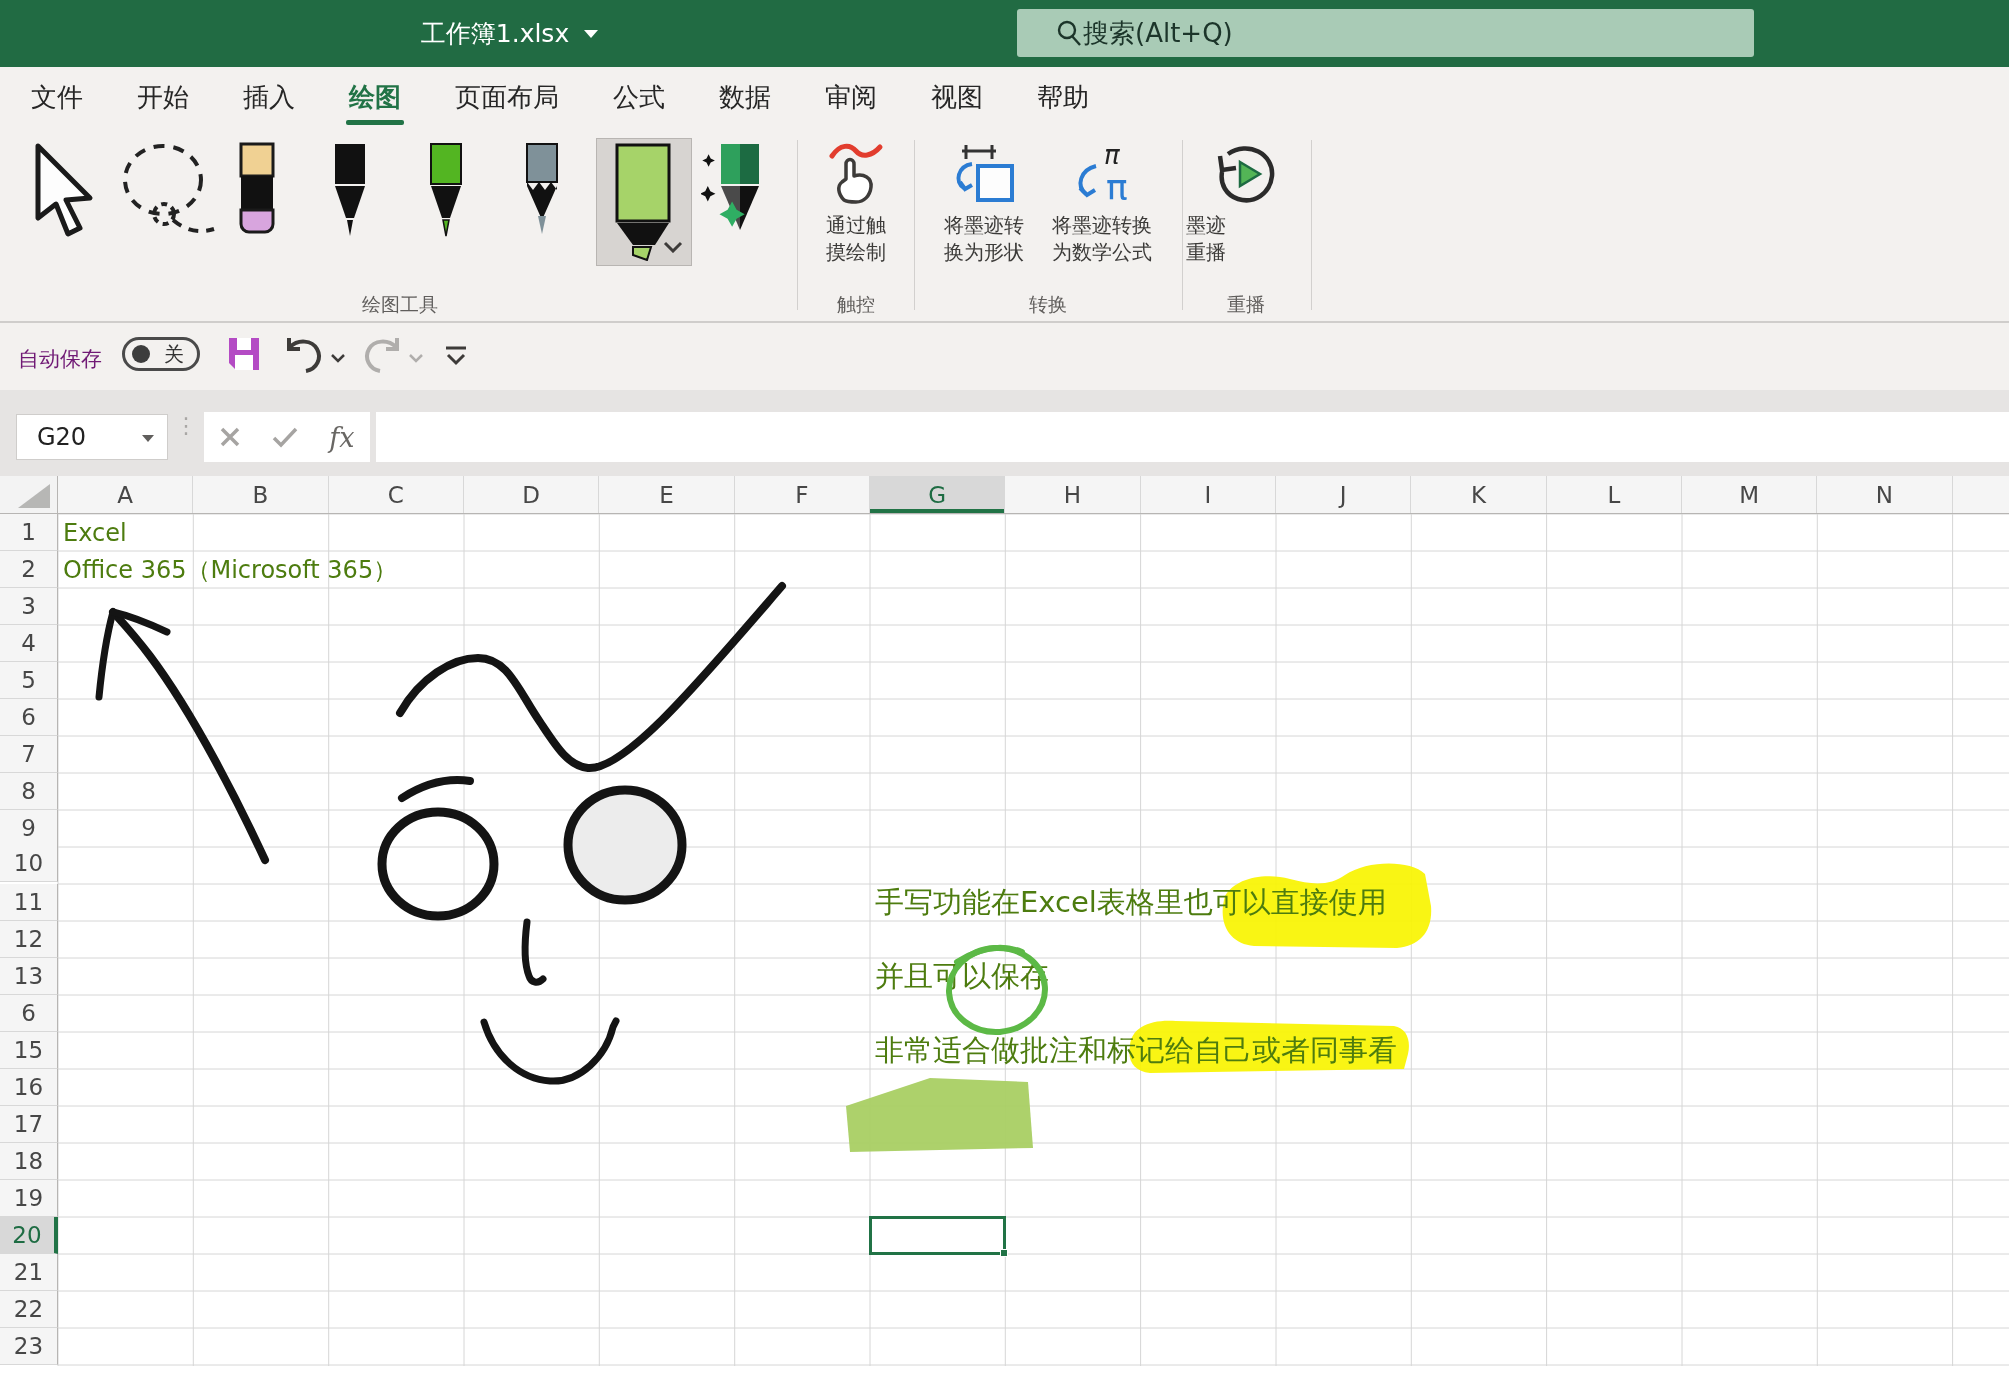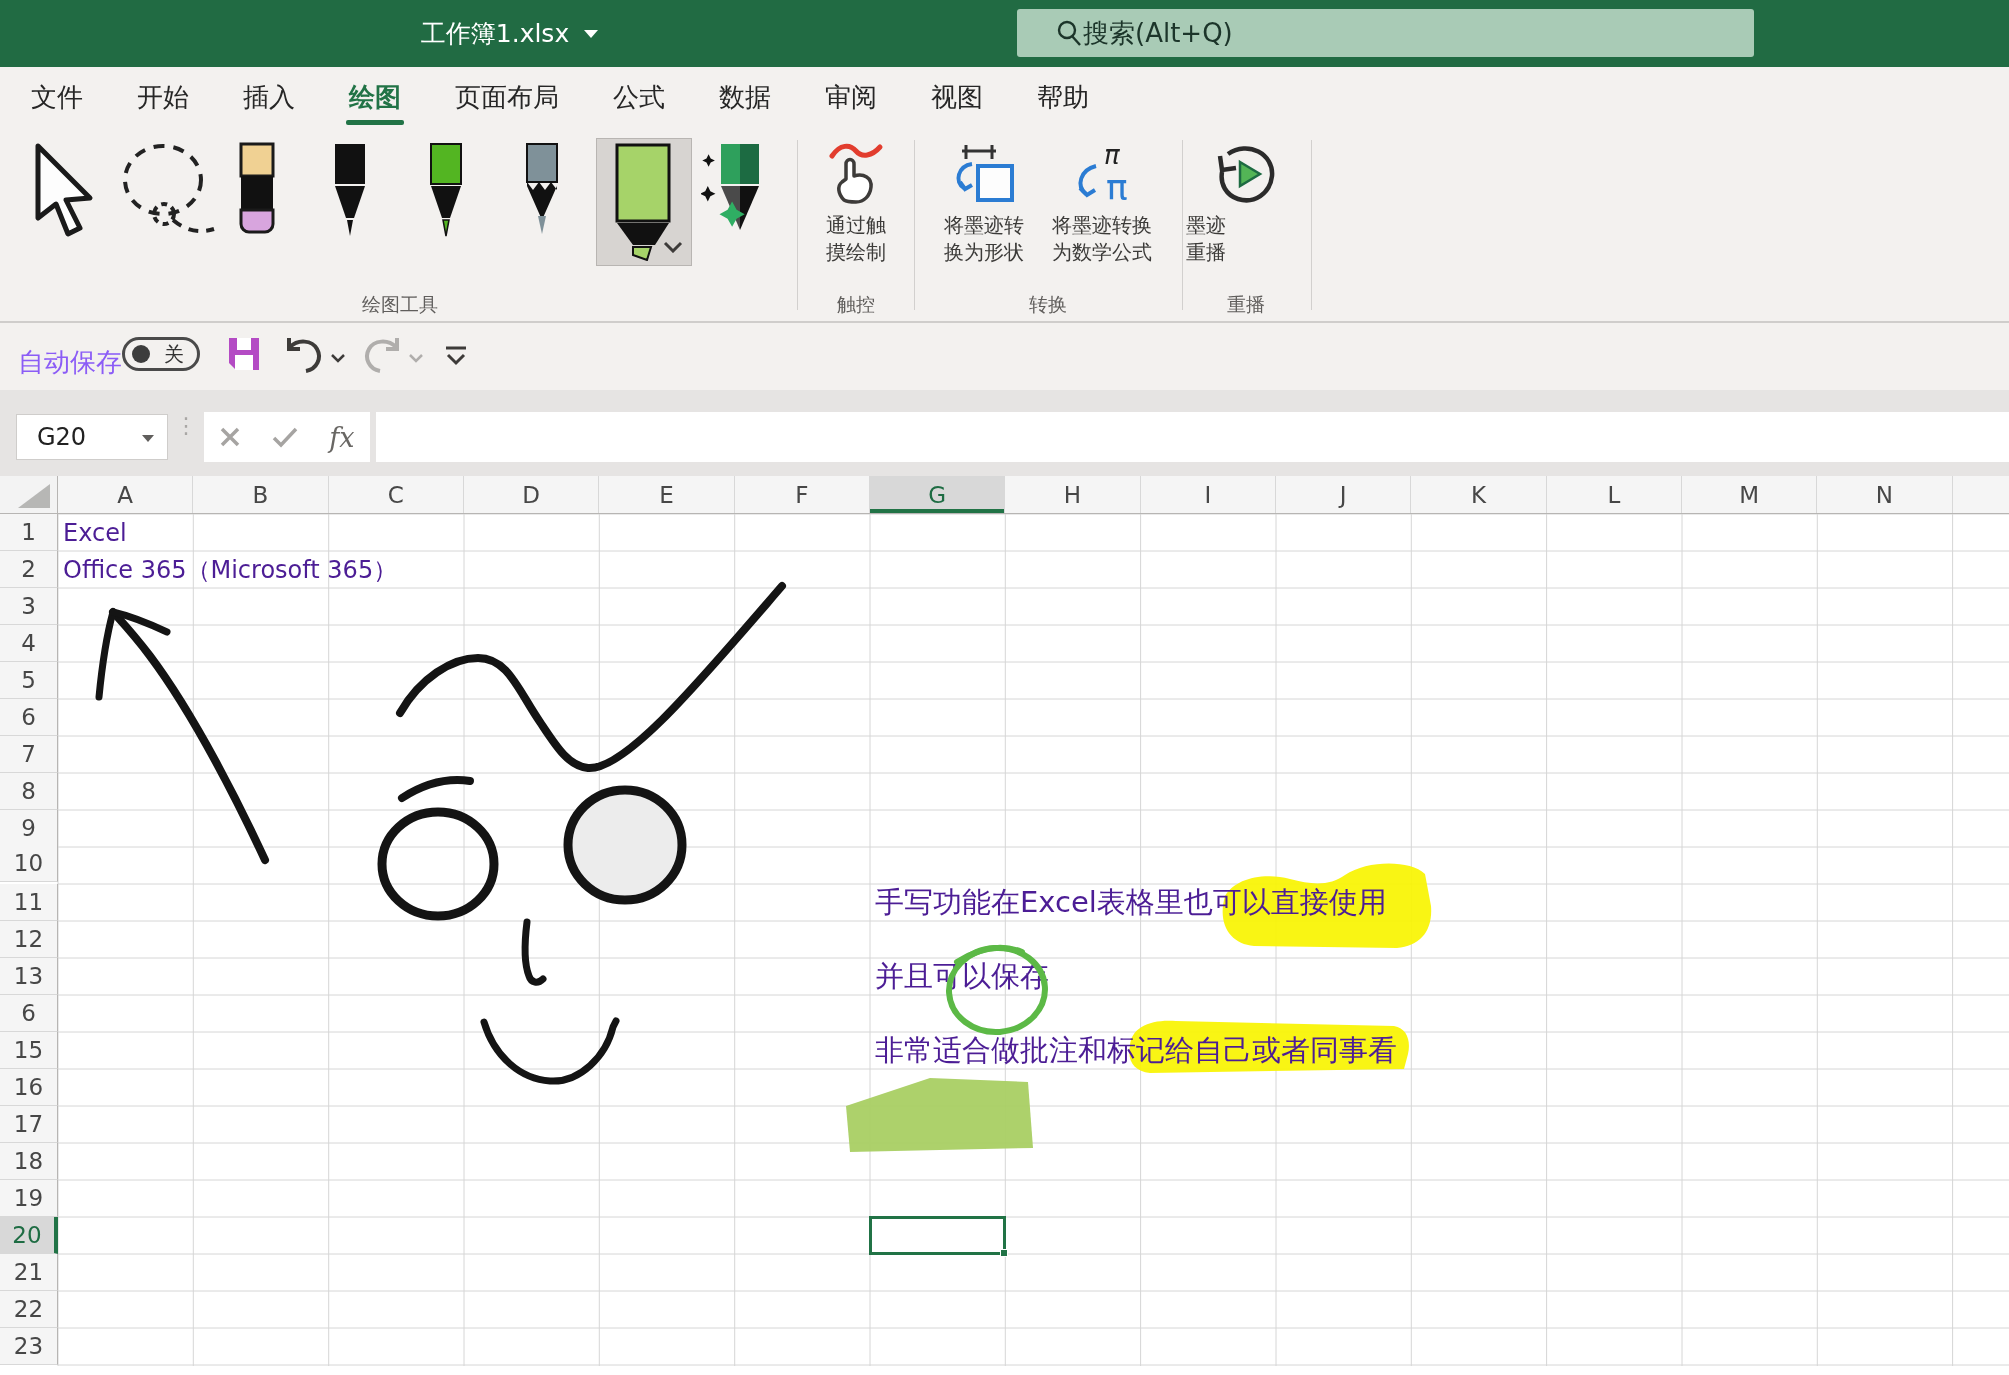--- a/index.html
+++ b/index.html
@@ -20,21 +20,21 @@
   
   #ribbon { position:absolute; left:0; top:128px; width:2009px; height:194px; background:#f3f1ef; border-bottom:1px solid #cfcdcb; }
   .rdivider { position:absolute; top:12px; height:170px; width:1px; background:#d2d0ce; }
   .tool { position:absolute; top:14px; cursor:pointer; }
   .grouplabel { position:absolute; top:164px; font-size:19px; color:#605e5c; text-align:center; }
   .btnlabel { position:absolute; font-size:20px; color:#3c3b39; text-align:center; line-height:27px; cursor:pointer; }
   #hl-box { position:absolute; left:596px; top:10px; width:96px; height:128px; background:#d7d4d1; border:1px solid #b8b5b2; cursor:pointer; }
 
   
   #qat { position:absolute; left:0; top:322px; width:2009px; height:68px; background:#f3f1ef; border-top:1px solid #cfcdcb; }
-  #autosave-label { position:absolute; left:18px; top:22px; font-size:26px; color:#8b5cf6; }
+  #autosave-label { position:absolute; left:18px; top:22px; font-size:21px; color:#701a75; }
   #autosave-toggle { position:absolute; left:122px; top:14px; width:78px; height:34px; border:3px solid #4a4a4a; border-radius:17px; display:flex; align-items:center; cursor:pointer; }
   #autosave-toggle .knob { width:18px; height:18px; background:#3d3d3d; border-radius:50%; margin-left:7px; }
   #autosave-toggle .state { font-size:20px; color:#333; margin-left:14px; }
   .qbtn { position:absolute; cursor:pointer; }
 
   
   #fbar { position:absolute; left:0; top:390px; width:2009px; height:86px; background:#e6e4e3; }
   #namebox { position:absolute; left:16px; top:24px; width:152px; height:46px; background:#fff; border:1px solid #cfcdcb; display:flex; align-items:center; font-size:24px; color:#222; padding-left:20px; cursor:pointer; }
   #namebox svg { position:absolute; right:12px; top:19px; }
   #grip { position:absolute; left:175px; top:30px; color:#a9a7a5; font-size:22px; letter-spacing:0; line-height:11px; }
@@ -44,21 +44,21 @@
   
   #sheet { position:absolute; left:0; top:476px; width:2009px; height:899px; background:#fff; }
   #colhdr-strip { position:absolute; left:0; top:0; width:2009px; height:38px; background:#f5f5f5; border-bottom:1px solid #b7b5b3; z-index:5; }
   .ch { position:absolute; top:0; height:37px; display:flex; align-items:center; justify-content:center; font-size:23px; color:#474747; border-right:1px solid #d8d8d8; cursor:pointer; }
   .ch.sel { background:#d8d8d8; color:#1e6c43; box-shadow:inset 0 -4px 0 #217346; }
   #corner { position:absolute; left:0; top:0; width:58px; height:37px; background:#f3f3f3; border-right:1px solid #b7b5b3; z-index:6; cursor:pointer; }
   .rh { position:absolute; left:0; width:58px; background:#f5f5f5; border-right:1px solid #b7b5b3; border-bottom:1px solid #d8d8d8; display:flex; align-items:center; justify-content:center; font-size:23px; color:#474747; z-index:5; cursor:pointer; }
   .rh.sel { background:#d8d8d8; color:#1e6c43; border-right:4px solid #217346; }
   #gridsvg, #hl-layer, #ink-layer { position:absolute; left:0; top:0; pointer-events:none; }
   #gridsvg { z-index:0; } #hl-layer { z-index:1; } #ink-layer { z-index:3; }
-  .cell { position:absolute; font-size:24px; color:#4c1d95; white-space:nowrap; z-index:2; display:flex; align-items:center; }
+  .cell { position:absolute; font-size:24px; color:#4d7c0f; white-space:nowrap; z-index:2; display:flex; align-items:center; }
   .cell.note { font-size:29px; }
   #sel-rect { position:absolute; border:3px solid #217346; z-index:4; }
   #sel-rect .handle { position:absolute; right:-5px; bottom:-5px; width:8px; height:8px; background:#217346; border:1px solid #fff; }
 </style>
 </head>
 <body>
 
 <div id="app">
 
   <div id="titlebar">

